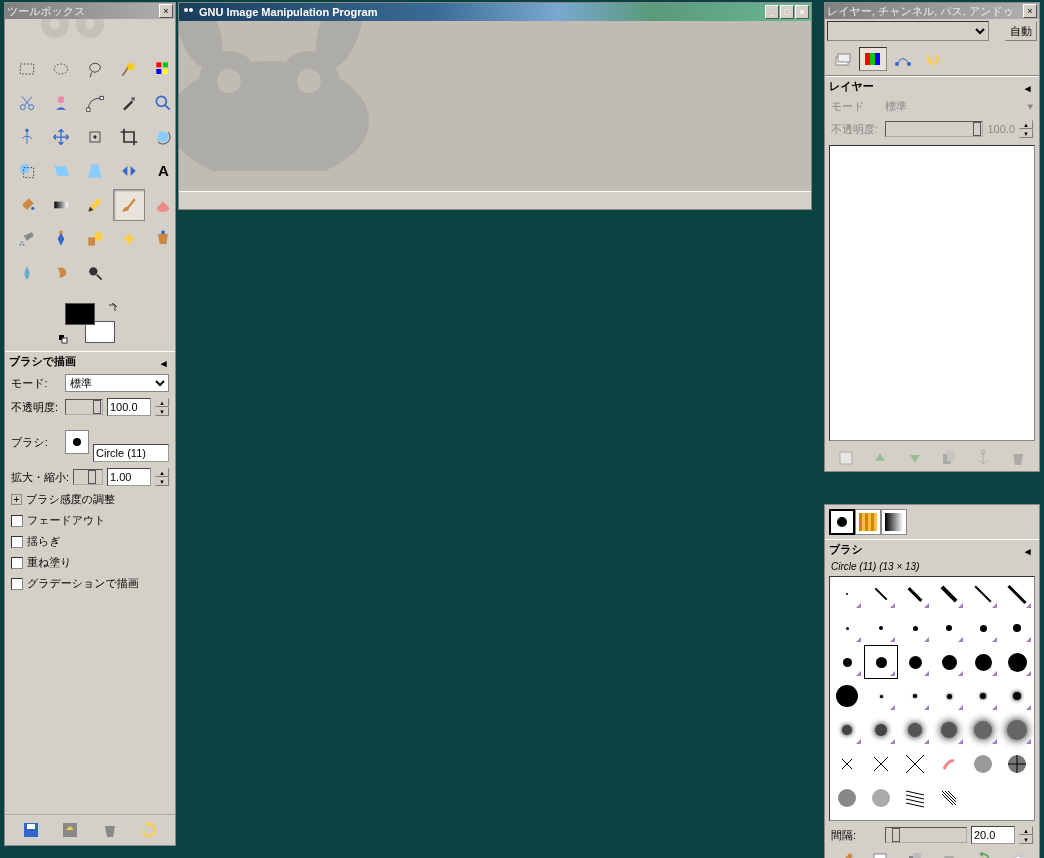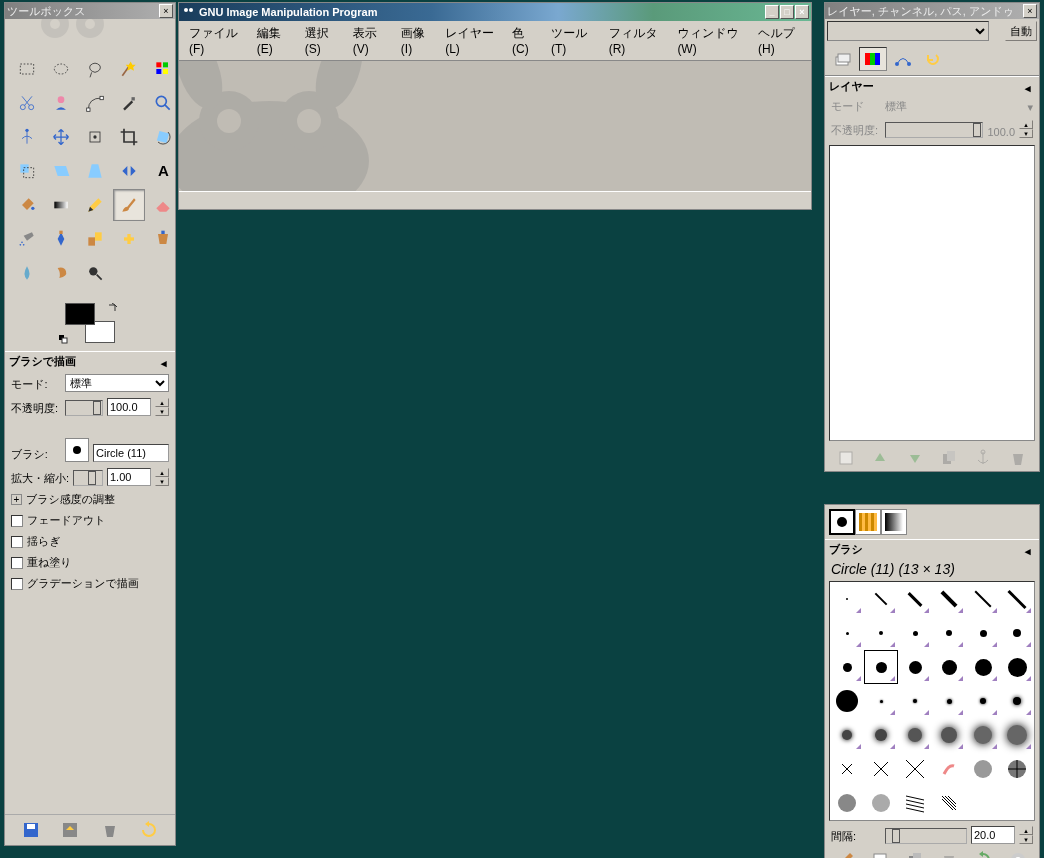--- a/index.html
+++ b/index.html
@@ -18,21 +18,21 @@
 .tool-grid { display: grid; grid-template-columns: repeat(5, 32px); gap: 2px; padding: 6px; background: #d4d0c8; }
 .tool { width: 32px; height: 32px; border: 1px solid transparent; display: flex; align-items: center; justify-content: center; cursor: pointer; }
 .tool.selected { border: 1px solid #888; background: #e8e4dc; box-shadow: inset 1px 1px 2px #999; }
 .tool svg { width: 20px; height: 20px; }
 .colorswatch { padding: 8px; display: flex; justify-content: center; }
 .colorbox { position: relative; width: 50px; height: 40px; }
 .fg { position: absolute; width: 30px; height: 22px; background: #000; border: 1px solid #555; top: 0; left: 0; z-index: 2; }
 .bg { position: absolute; width: 30px; height: 22px; background: #fff; border: 1px solid #555; bottom: 0; right: 0; }
 
 .section-head { background: #d4d0c8; padding: 2px 4px; font-weight: bold; border-top: 1px solid #fff; display: flex; justify-content: space-between; align-items: center; }
-.opt-row { display: flex; align-items: flex-end; padding: 3px 6px; gap: 4px; font-size: 11px; }
+.opt-row { display: flex; align-items: center; padding: 3px 6px; gap: 4px; font-size: 11px; }
 .opt-row label { min-width: 50px; }
 .opt-row input[type=text] { width: 44px; height: 18px; border: 1px inset #999; font-size: 11px; padding: 0 2px; }
 .opt-row select { flex: 1; height: 18px; font-size: 11px; border: 1px solid #888; background: #fff; }
 .slider { flex: 1; height: 16px; background: #d4d0c8; position: relative; border: 1px inset #aaa; }
 .slider .thumb { position: absolute; width: 8px; height: 14px; background: #d4d0c8; border: 1px solid #555; top: 0; }
 .chk-row { padding: 3px 6px; display: flex; align-items: center; gap: 4px; }
 .chk { width: 12px; height: 12px; border: 1px inset #888; background: #fff; }
 .expando { width: 11px; height: 11px; border: 1px solid #888; text-align: center; line-height: 9px; font-size: 10px; }
 .brush-preview { width: 24px; height: 24px; border: 1px solid #888; background: #fff; display: flex; align-items: center; justify-content: center; }
 .brush-preview .dot { width: 8px; height: 8px; background: #000; border-radius: 50%; }
@@ -390,33 +390,20 @@
           <circle cx="10" cy="5" r="2" fill="#fff"></circle>
         </svg>
         <span>GNU Image Manipulation Program</span>
       </span>
     <div class="winbtns">
       <div class="winbtn">_</div>
       <div class="winbtn">□</div>
       <div class="winbtn">×</div>
     </div>
   </div>
-  <div class="menubar">
-    <span>ファイル(F)</span>
-    <span>編集(E)</span>
-    <span>選択(S)</span>
-    <span>表示(V)</span>
-    <span>画像(I)</span>
-    <span>レイヤー(L)</span>
-    <span>色(C)</span>
-    <span>ツール(T)</span>
-    <span>フィルタ(R)</span>
-    <span>ウィンドウ(W)</span>
-    <span>ヘルプ(H)</span>
-  </div>
   <div class="canvas-area">
     <svg class="wilber" width="260" height="200">
       <ellipse cx="130" cy="150" rx="100" ry="60" fill="#888"></ellipse>
       <circle cx="90" cy="110" r="30" fill="#888"></circle>
         <circle cx="170" cy="110" r="30" fill="#888"></circle>
       <circle cx="90" cy="110" r="12" fill="#c0bcb4"></circle>
         <circle cx="170" cy="110" r="12" fill="#c0bcb4"></circle>
       <ellipse cx="60" cy="60" rx="20" ry="40" fill="#888" transform="rotate(-20 60 60)"></ellipse>
       <ellipse cx="200" cy="60" rx="20" ry="40" fill="#888" transform="rotate(20 200 60)"></ellipse>
     </svg>
@@ -530,21 +517,21 @@
             </linearGradient>
           </defs>
           <rect width="18" height="18" fill="url(#gg)"></rect>
         </svg>
       </div>
   </div>
   <div class="section-head">
     <span>ブラシ</span>
     <span class="triangle-arrow">◂</span>
   </div>
-  <div style="padding:2px 6px;font-style:italic;font-size:14px">Circle (11) (13 × 13)</div>
+  <div style="padding:2px 6px;font-style:italic;font-size:10px">Circle (11) (13 × 13)</div>
   <div class="brush-grid-wrap">
     <div class="brush-grid">
       <div class="brush-cell">
           <div class="circ" style="width:2px;height:2px"></div>
           <div class="tri"></div>
         </div>
       <div class="brush-cell">
           <div style="width:16px;height:2px;background:#000;transform:rotate(45deg)"></div>
           <div class="tri"></div>
         </div>

